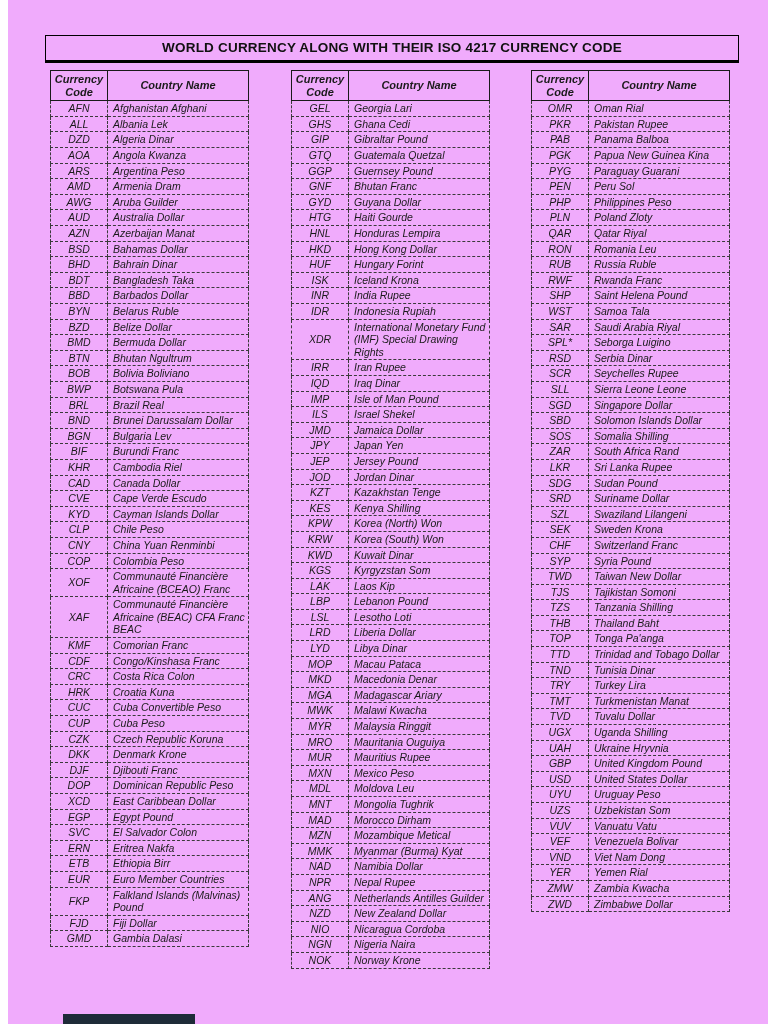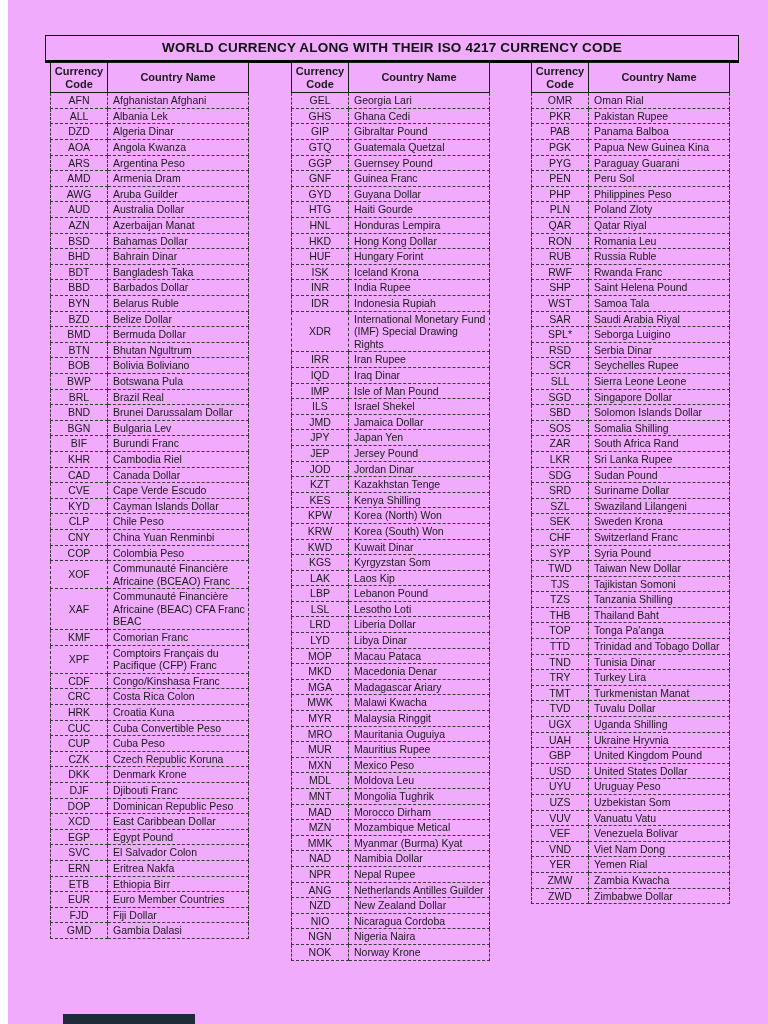--- a/index.html
+++ b/index.html
@@ -26,24 +26,25 @@
     text-align: center;
   }
   .title-box h1 {
     font-size: 13.5px;
     font-weight: bold;
     letter-spacing: 0.2px;
     color: #111;
   }
   table.ctable {
     position: absolute;
-    top: 62px;
+    top: 70px;
     width: 198px;
     border-collapse: collapse;
     table-layout: fixed;
+    font-style: italic;
   }
   .t0 { left: 42px; }
   .t1 { left: 283px; }
   .t2 { left: 523px; }
   .ctable col.c-code { width: 57px; }
   .ctable col.c-name { width: 141px; }
   .ctable th {
     border: 1.6px solid #1a1a1a;
     font-size: 11px;
     font-weight: bold;
@@ -218,24 +219,20 @@
         </tr>
         <tr>
           <td class="code">XAF</td>
           <td class="name">Communauté Financière Africaine (BEAC) CFA Franc BEAC</td>
         </tr>
         <tr>
           <td class="code">KMF</td>
           <td class="name">Comorian Franc</td>
         </tr>
         <tr>
-          <td class="code">XPF</td>
-          <td class="name">Comptoirs Français du Pacifique (CFP) Franc</td>
-        </tr>
-        <tr>
           <td class="code">CDF</td>
           <td class="name">Congo/Kinshasa Franc</td>
         </tr>
         <tr>
           <td class="code">CRC</td>
           <td class="name">Costa Rica Colon</td>
         </tr>
         <tr>
           <td class="code">HRK</td>
           <td class="name">Croatia Kuna</td>
@@ -280,20 +277,24 @@
           <td class="code">ERN</td>
           <td class="name">Eritrea Nakfa</td>
         </tr>
         <tr>
           <td class="code">ETB</td>
           <td class="name">Ethiopia Birr</td>
         </tr>
         <tr>
           <td class="code">EUR</td>
           <td class="name">Euro Member Countries</td>
+        </tr>
+        <tr>
+          <td class="code">FKP</td>
+          <td class="name">Falkland Islands (Malvinas) Pound</td>
         </tr>
         <tr>
           <td class="code">FJD</td>
           <td class="name">Fiji Dollar</td>
         </tr>
         <tr>
           <td class="code">GMD</td>
           <td class="name">Gambia Dalasi</td>
         </tr>
       </tbody>
@@ -326,21 +327,21 @@
         <tr>
           <td class="code">GTQ</td>
           <td class="name">Guatemala Quetzal</td>
         </tr>
         <tr>
           <td class="code">GGP</td>
           <td class="name">Guernsey Pound</td>
         </tr>
         <tr>
           <td class="code">GNF</td>
-          <td class="name">Guinea Franc</td>
+          <td class="name">Bhutan Franc</td>
         </tr>
         <tr>
           <td class="code">GYD</td>
           <td class="name">Guyana Dollar</td>
         </tr>
         <tr>
           <td class="code">HTG</td>
           <td class="name">Haiti Gourde</td>
         </tr>
         <tr>

